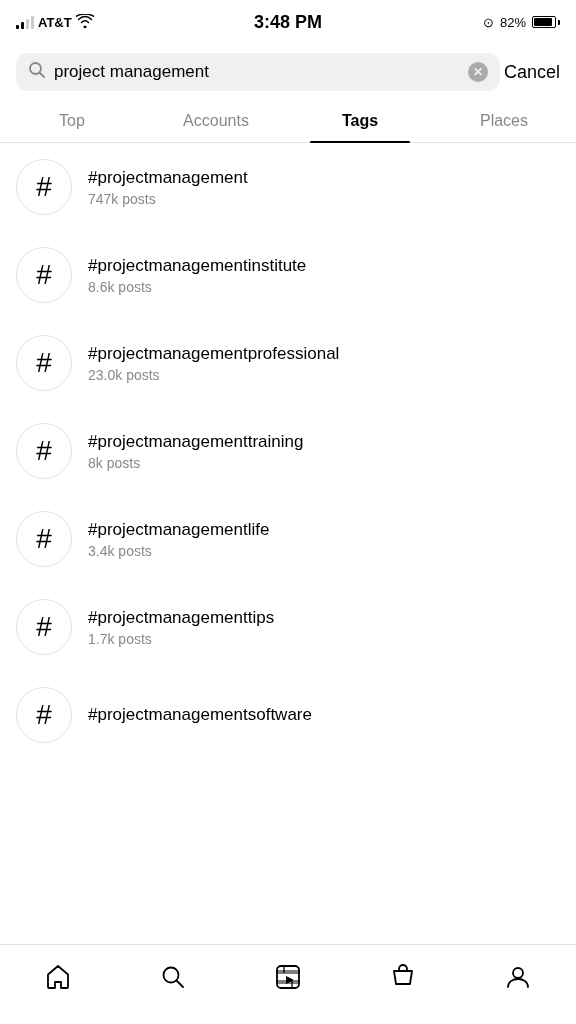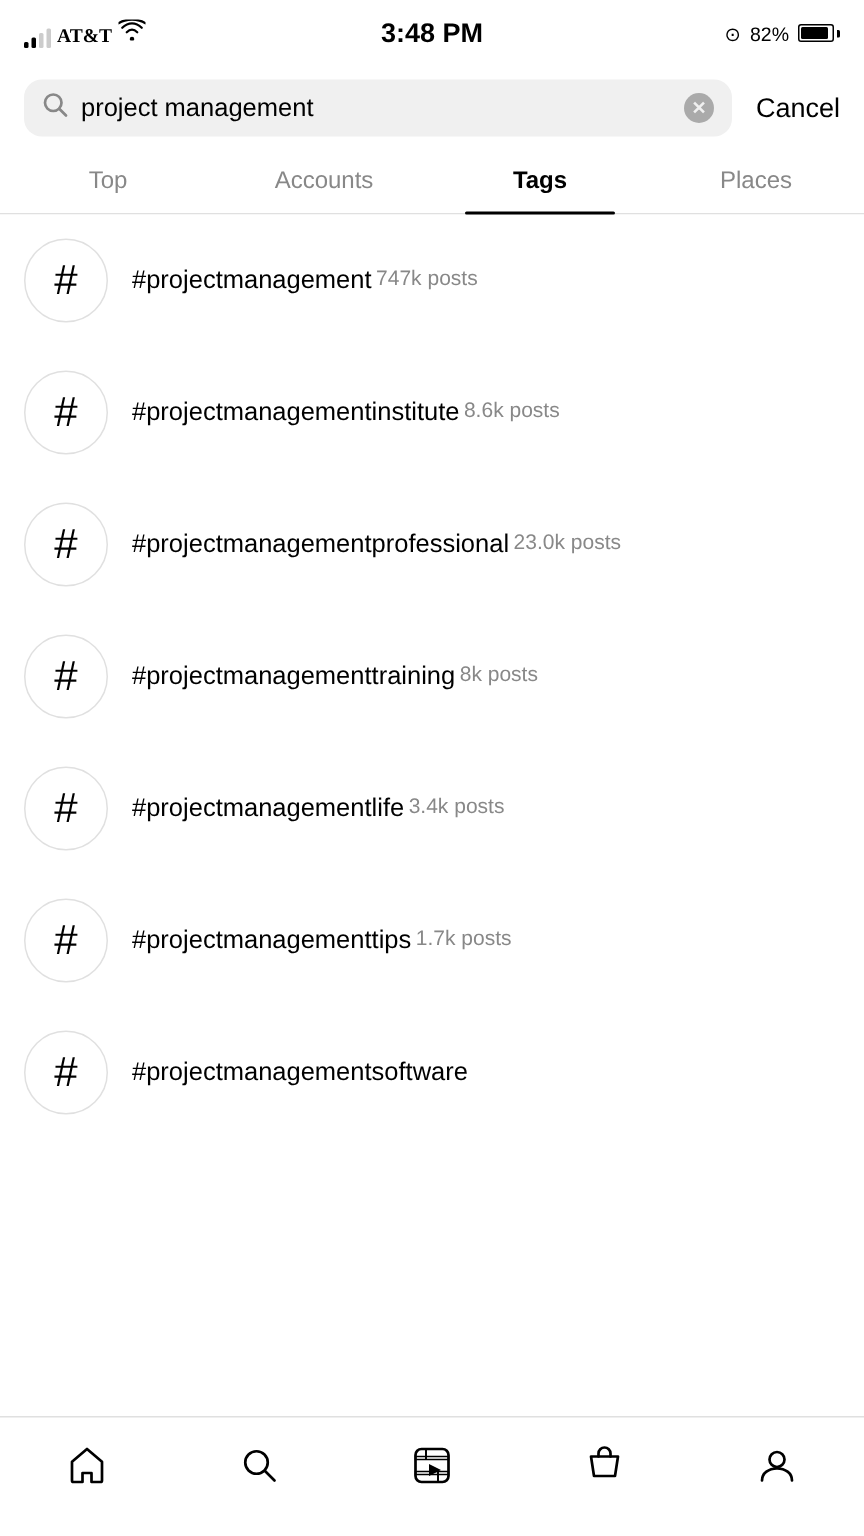--- a/index.html
+++ b/index.html
@@ -18,25 +18,24 @@
       background: #fff;
       display: flex;
       align-items: center;
       justify-content: space-between;
       padding: 0 16px;
       font-size: 15px;
       font-weight: 600;
     }
     .status-left {
       display: flex;
-      align-items: flex-end;
+      align-items: center;
       gap: 4px;
       font-size: 13px;
       font-weight: 600;
-      font-family: Liberation Serif, serif;
     }
     .status-center {
       font-size: 18px;
       font-weight: 600;
       position: absolute;
       left: 50%;
       transform: translateX(-50%);
     }
     .status-right {
       display: flex;
@@ -90,21 +89,21 @@
       font-size: 13px;
     }
 
     
     .search-bar {
       height: 56px;
       background: #fff;
       display: flex;
       align-items: center;
       padding: 0 16px;
-      gap: 16px;
+      gap: 4px;
     }
     .search-input-wrapper {
       flex: 1;
       background: #f0f0f0;
       border-radius: 12px;
       display: flex;
       align-items: center;
       padding: 0 12px;
       height: 38px;
       gap: 8px;
@@ -196,21 +195,21 @@
       display: flex;
       align-items: center;
       justify-content: center;
       font-size: 28px;
       font-weight: 400;
       color: #000;
       flex-shrink: 0;
     }
     .tag-info {
       display: flex;
-      flex-direction: row;
+      flex-direction: column;
       gap: 3px;
     }
     .tag-name {
       font-size: 17px;
       font-weight: 500;
       color: #000;
     }
     .tag-posts {
       font-size: 14px;
       color: #888;

